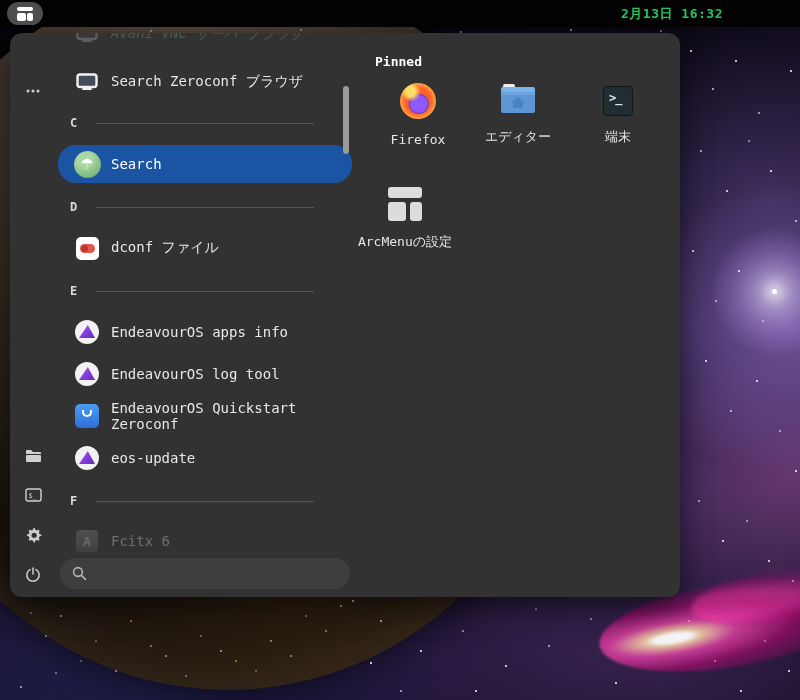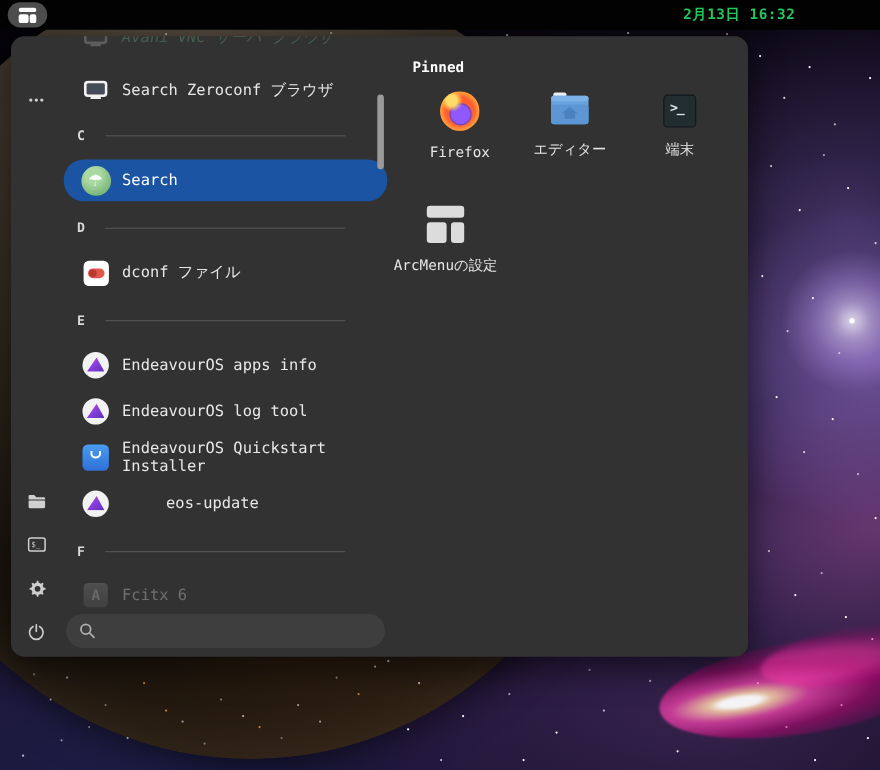--- a/index.html
+++ b/index.html
@@ -268,24 +268,24 @@
         </span>
         <span>EndeavourOS log tool</span>
       </div>
 
       <div class="app-row" style="top:365px;">
         <span class="ic">
           <span class="ico-quick">
               <span class="handle"></span>
             </span>
         </span>
-        <span>EndeavourOS Quickstart Installer</span>
-      </div>
-
-      <div class="app-row" style="top:407px;gap:40px;">
+        <span>EndeavourOS Quickstart Zeroconf</span>
+      </div>
+
+      <div class="app-row" style="top:407px;">
         <span class="ic">
           <span class="ico-eos">
               <span class="tri"></span>
             </span>
         </span>
         <span>eos-update</span>
       </div>
 
       <div class="sec-head" style="top:461px;">
         <span class="letter">F</span>

